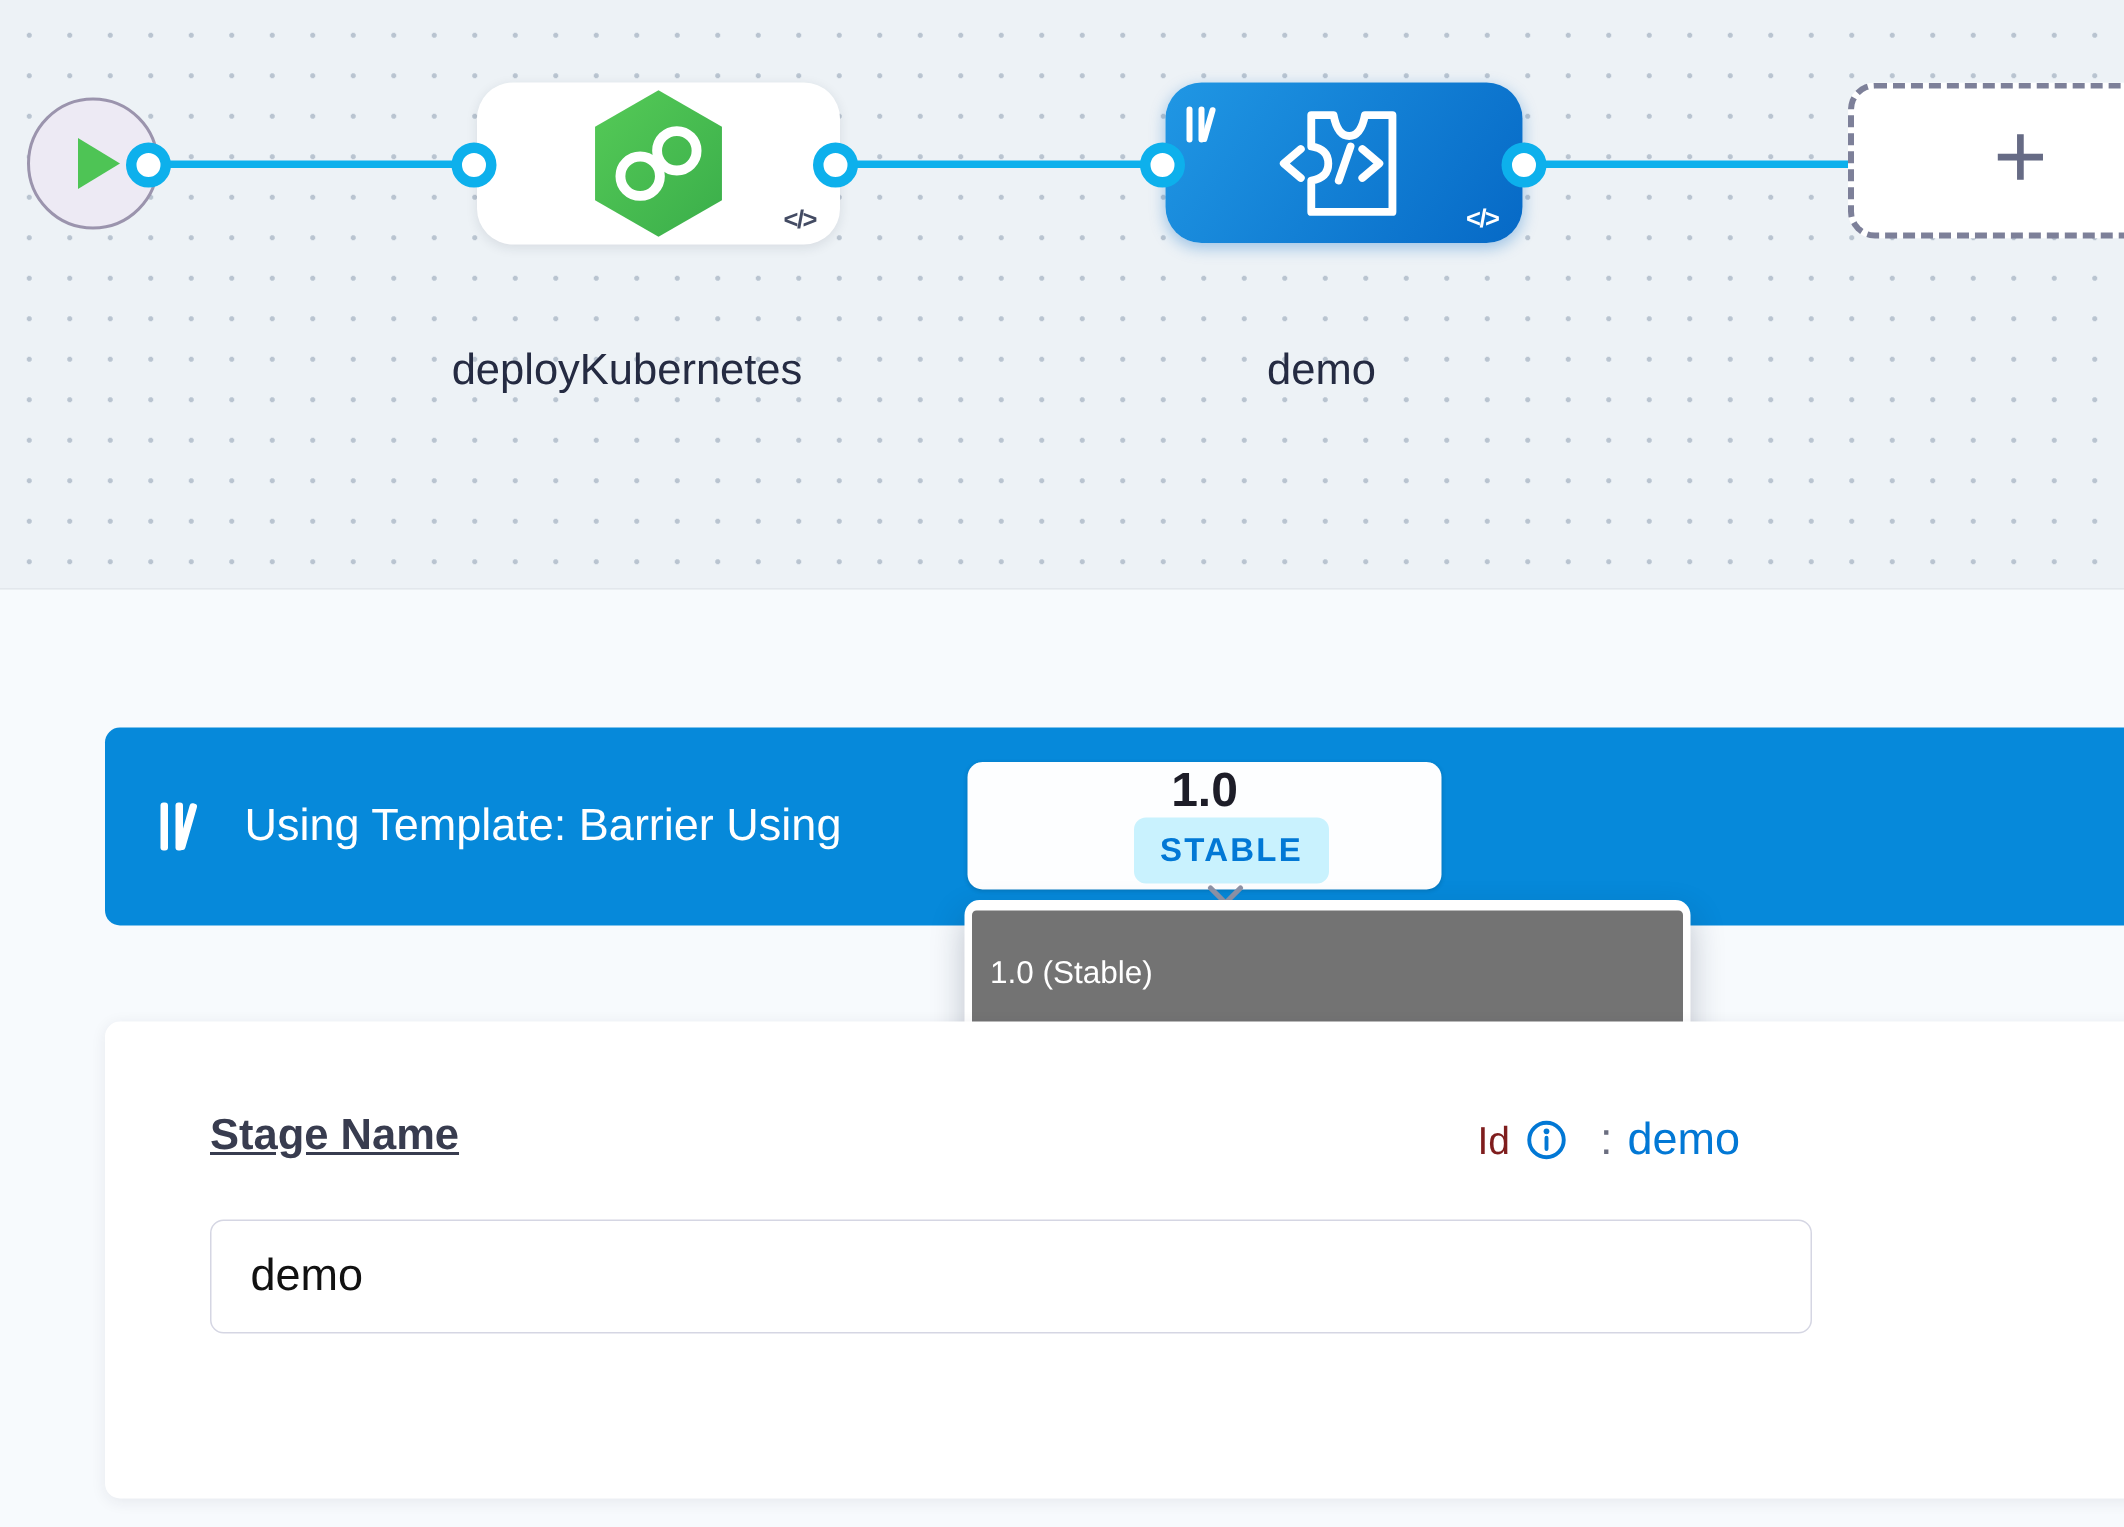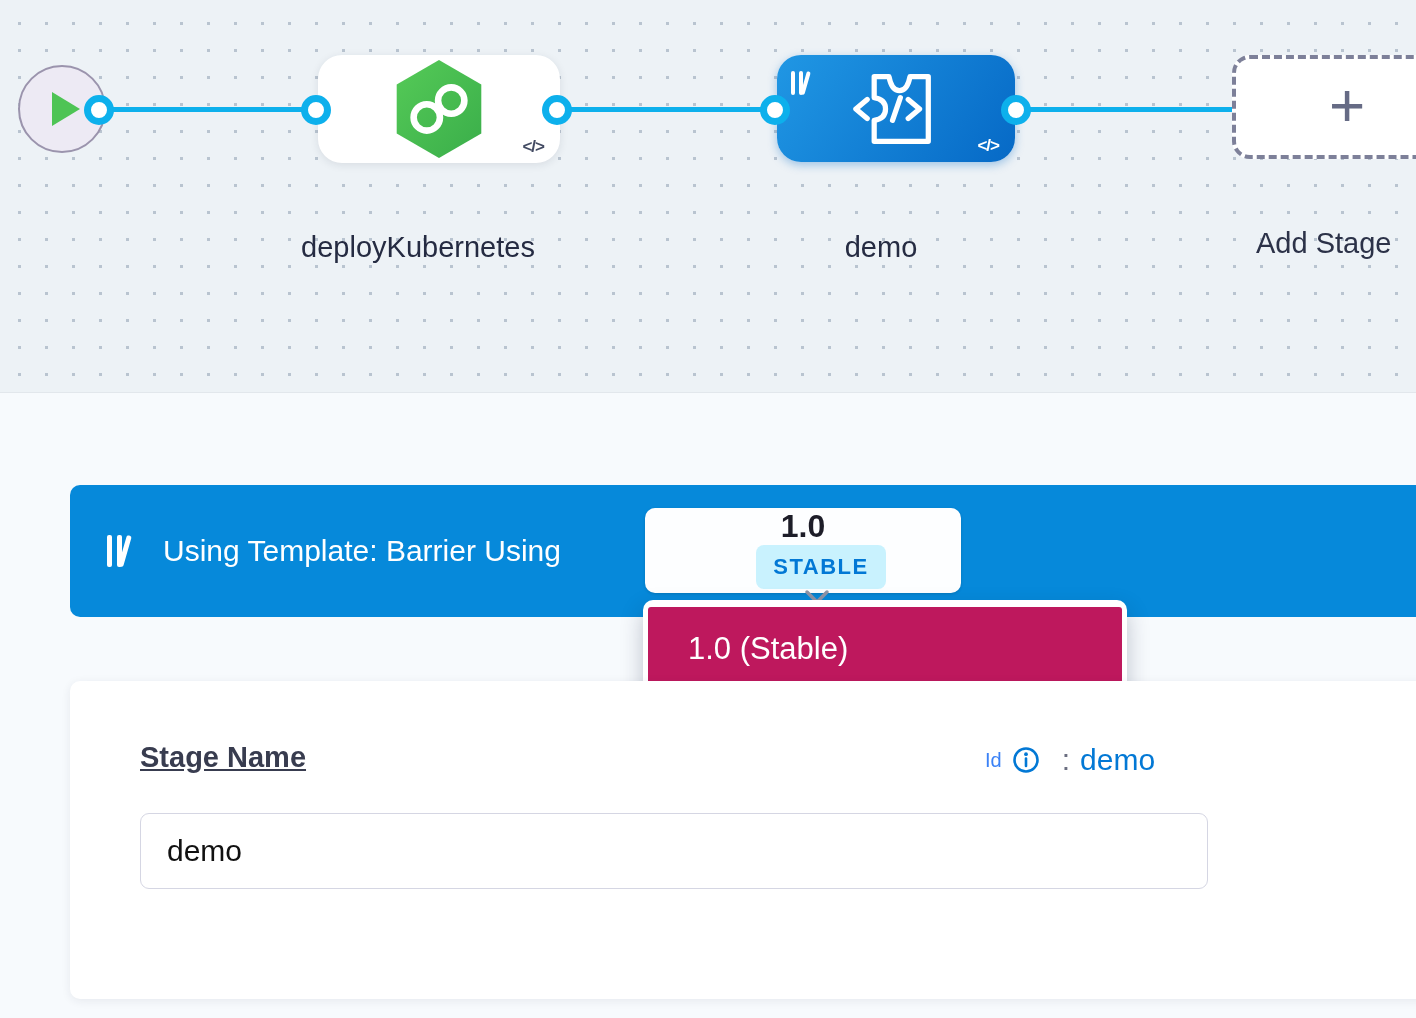--- a/index.html
+++ b/index.html
@@ -67,32 +67,32 @@
   .version-num { font-size:32px; color:#1d1d28; font-weight:600; }
   .version-badge { margin-left:36px; background:#c9f2fe; color:#0278d5;
     font-size:22px; font-weight:bold; letter-spacing:1.5px; padding:9px 17px;
     border-radius:8px; }
   .chevron { margin-left:28px; display:flex; }
 
   
   .dropdown { position:absolute; left:643px; top:600px; width:484px; height:97px;
     background:#fff; border-radius:10px; padding:7px 5px 7px 5px;
     box-shadow:0 10px 22px rgba(20,30,60,.25); }
-  .dropdown-item { width:100%; height:100%; background:#be185d; border-radius:3px;
-    display:flex; align-items:center; padding-left:40px; color:#fff;
-    font-size:31px; cursor:pointer; }
+  .dropdown-item { width:100%; height:100%; background:#737373; border-radius:3px;
+    display:flex; align-items:center; padding-left:12px; color:#fff;
+    font-size:21px; cursor:pointer; }
 
   
   .form-panel { position:absolute; left:70px; top:681px; width:1380px; height:318px;
     background:#fff; border-radius:10px; box-shadow:0 2px 10px rgba(40,41,61,.08); }
   .field-label { position:absolute; left:70px; top:60px; font-size:29px;
     font-weight:600; color:#383c4f;text-decoration:underline; }
   .id-row { position:absolute; left:915px; top:62px; display:flex;
     align-items:center; }
-  .id-label { color:#3b82f6; font-size:20px; }
+  .id-label { color:#7f1d1d; font-size:26px; }
   .id-colon { color:#6b6e80; font-size:30px; margin:0 10px 0 22px; }
   .id-value { color:#0278d5; font-size:30px; cursor:pointer; }
   .info-icon { margin-left:10px; display:flex; cursor:pointer; }
   .name-input { position:absolute; left:70px; top:132px; width:1068px; height:76px;
     border:1.5px solid #d5d6e3; border-radius:9px; font-size:30px; color:#111;
     padding-left:26px; font-family:"Liberation Sans", sans-serif; background:#fff; }
 </style>
 </head>
 <body>
 
@@ -143,21 +143,20 @@
     </div>
 
     <div class="port" style="left:84px;"></div>
     <div class="port" style="left:301px;"></div>
     <div class="port" style="left:542px;"></div>
     <div class="port" style="left:760px;"></div>
     <div class="port" style="left:1001px;"></div>
 
     <div class="node-label lbl-deploy">deployKubernetes</div>
     <div class="node-label lbl-demo">demo</div>
-    <div class="node-label lbl-add">Add Stage</div>
   </div>
 
   <div class="banner">
     <div class="tpl-icon banner-tpl-icon">
       <span class="b"></span>
         <span class="b"></span>
         <span class="b b3"></span>
     </div>
     <span class="banner-text">Using Template: Barrier Using</span>
 

